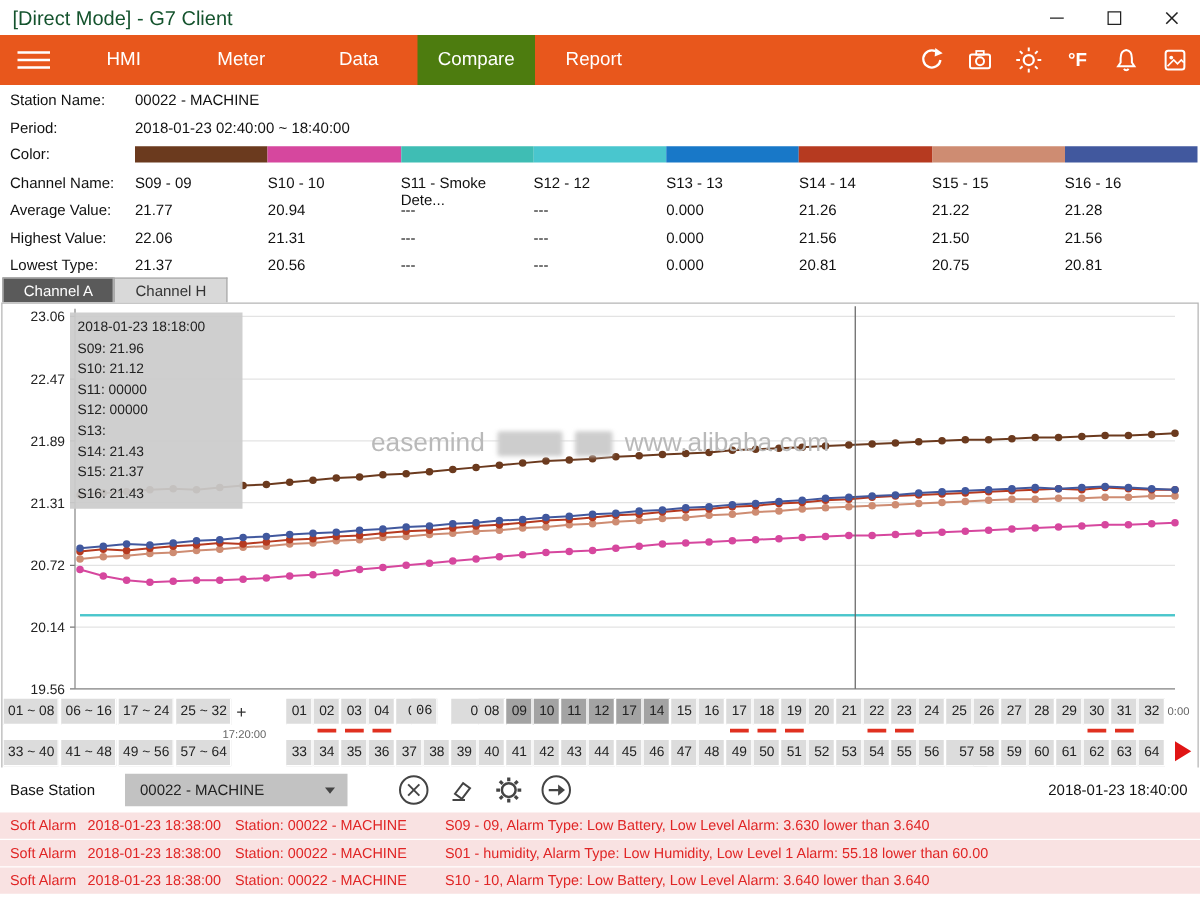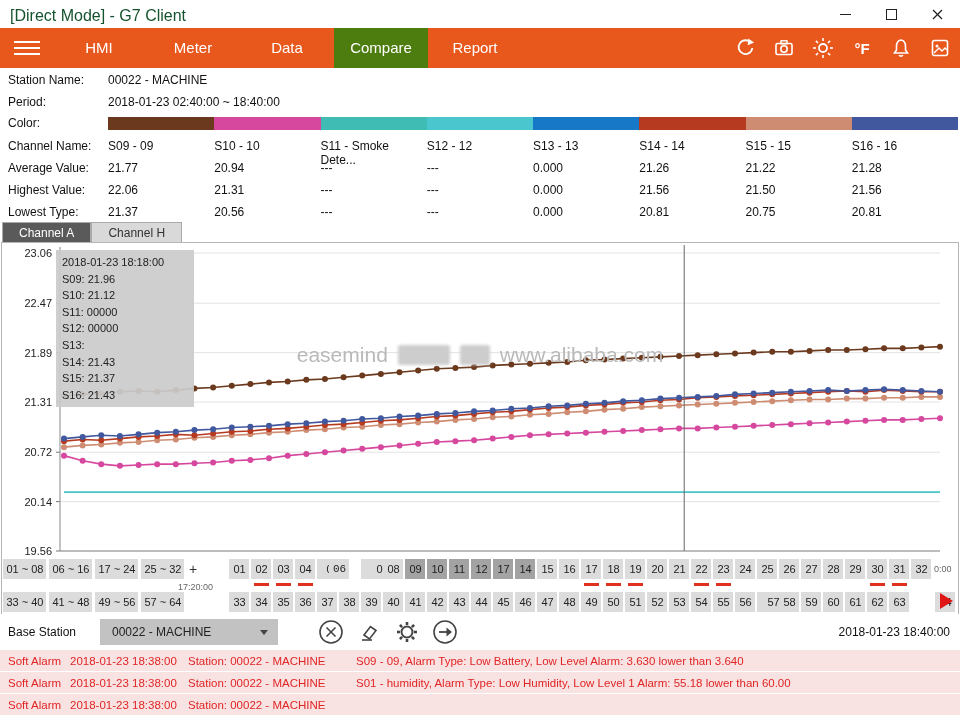--- a/index.html
+++ b/index.html
@@ -595,21 +595,21 @@
       <div class="xcell" style="left: 689px; top: 33px; width: 21px;">54</div>
       <div class="xcell" style="left: 711px; top: 33px; width: 21px;">55</div>
       <div class="xcell" style="left: 733px; top: 33px; width: 21px;">56</div>
       <div class="xcell" style="left: 755px; top: 33px; width: 33px;">57</div>
       <div class="xcell" style="left: 777px; top: 33px; width: 21px;">58</div>
       <div class="xcell" style="left: 799px; top: 33px; width: 21px;">59</div>
       <div class="xcell" style="left: 821px; top: 33px; width: 21px;">60</div>
       <div class="xcell" style="left: 843px; top: 33px; width: 21px;">61</div>
       <div class="xcell" style="left: 865px; top: 33px; width: 21px;">62</div>
       <div class="xcell" style="left: 887px; top: 33px; width: 21px;">63</div>
-      <div class="xcell" style="left: 909px; top: 33px; width: 21px; margin-left: 24px;">64</div>
+      <div class="xcell" style="left: 909px; top: 33px; width: 21px;">64</div>
       <div class="xarrow" style="left: 938px; top: 34px;"></div>
     </div>
 </div>
 
 <div class="footer">
   <span class="fl-label">Base Station</span>
   <div class="dropdown">
     <span>00022 - MACHINE</span>
     <div class="dd-arrow"></div>
   </div>
@@ -661,14 +661,15 @@
     <div class="alarm-row">
       <div class="al-type">Soft Alarm</div>
       <div class="al-time">2018-01-23 18:38:00</div>
       <div class="al-station">Station: 00022 - MACHINE</div>
       <div class="al-detail">S01 - humidity, Alarm Type: Low Humidity, Low Level 1 Alarm: 55.18 lower than 60.00</div>
     </div>
     <div class="alarm-row">
       <div class="al-type">Soft Alarm</div>
       <div class="al-time">2018-01-23 18:38:00</div>
       <div class="al-station">Station: 00022 - MACHINE</div>
+      <div class="al-detail">S10 - 10, Alarm Type: Low Battery, Low Level Alarm: 3.640 lower than 3.640</div>
     </div>
   </div>
 
 </body></html>

